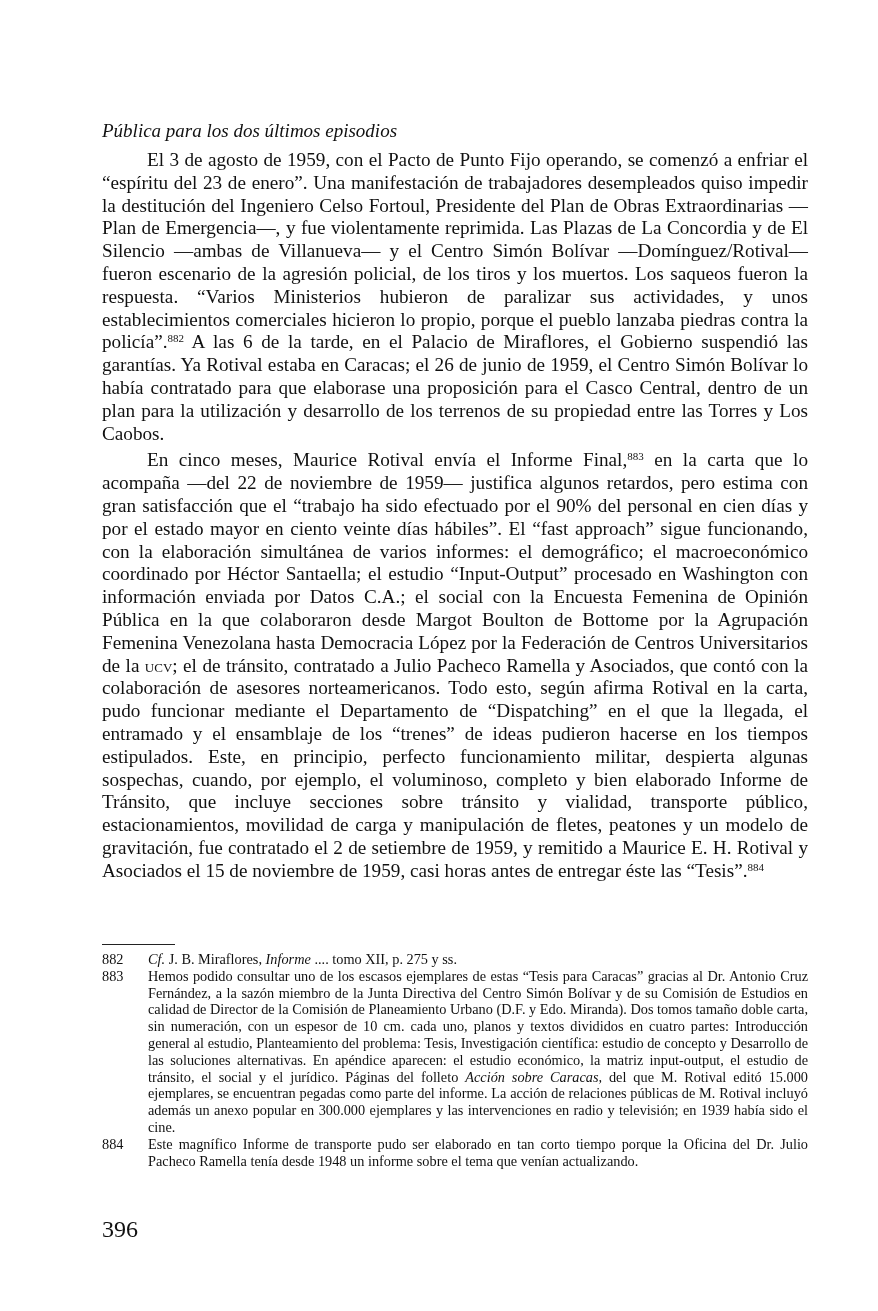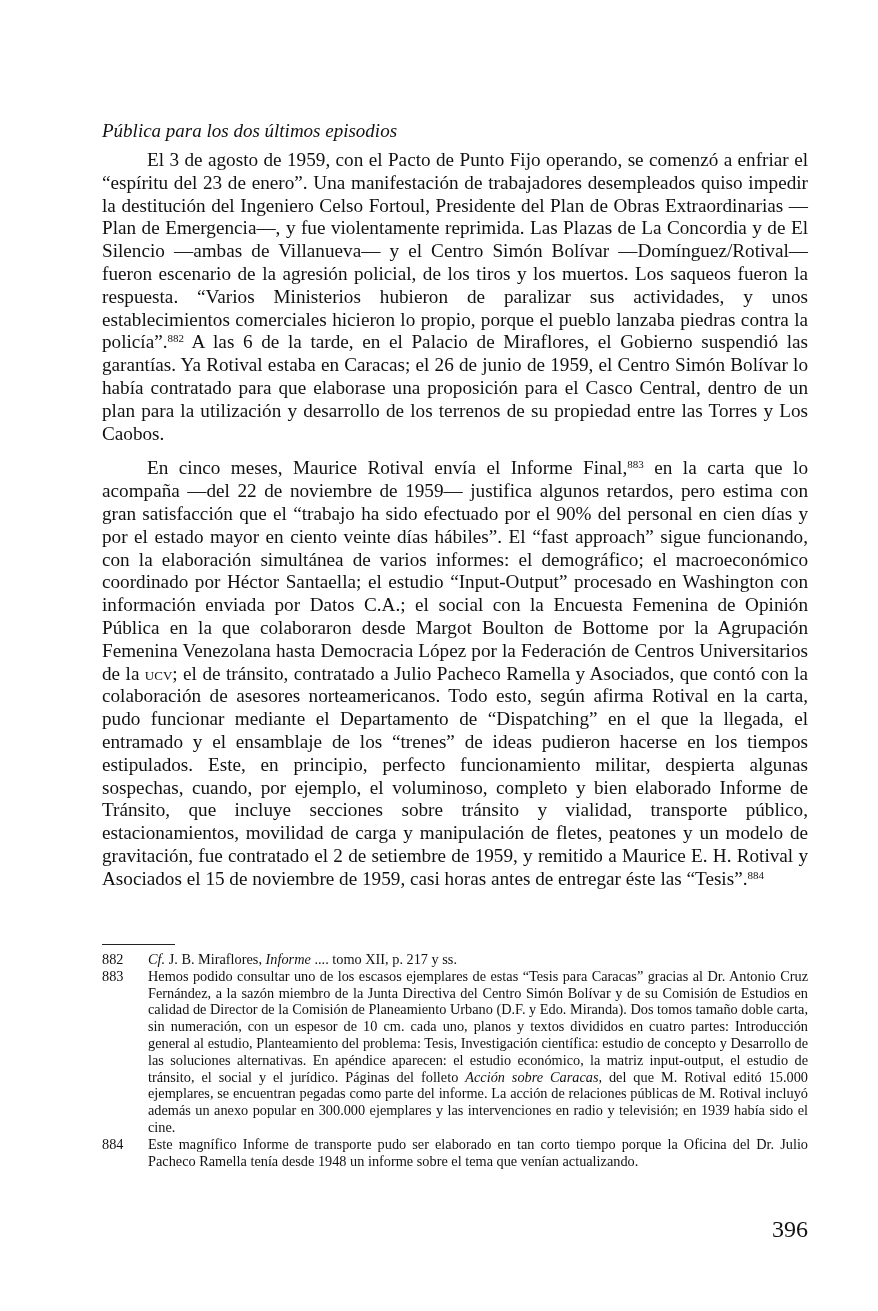--- a/index.html
+++ b/index.html
@@ -1,47 +1,47 @@
 <!DOCTYPE html>
 <html><head>
 <meta charset="utf-8">
 <style>
   html, body { margin: 0; padding: 0; background: #ffffff; }
   body { width: 878px; height: 1311px; position: relative; overflow: hidden; color: #111; }
   .page { position: absolute; left: 102px; top: 0; width: 706px; font-family: "Liberation Serif", serif; }
   .heading { position: absolute; top: 120px; left: 0; font-style: italic; font-size: 19px; line-height: 22px; white-space: nowrap; }
   .body { position: absolute; top: 149px; left: 0; width: 706px; font-size: 19.2px; line-height: 22.8px; text-align: justify; }
   .body p { margin: 0; text-indent: 45px; hyphens: manual; }
-  .body p + p { margin-top: 12px; }
+  .body p + p { margin-top: 4px; }
   sup.fn { font-size: 11px; vertical-align: 6px; line-height: 0; }
   .rule { position: absolute; top: 944px; left: 0; width: 73px; border-top: 1px solid #222; }
   .footnotes { position: absolute; top: 951px; left: 0; width: 706px; font-size: 14.3px; line-height: 16.8px; }
   .fn-item { position: relative; padding-left: 46px; text-align: justify; }
   .fn-num { position: absolute; left: 0; top: 0; }
   .smallcaps { font-variant: small-caps; }
-  .page-number { position: absolute; top: 1215px; left: 0; width: 706px; text-align: right; font-size: 24px; line-height: 28px; }
+  .page-number { position: absolute; top: 1215px; left: 0; width: 706px; text-align: left; font-size: 24px; line-height: 28px; }
 </style>
 </head>
 <body>
 
 <div class="page">
 
   <div class="heading">Pública para los dos últimos episodios</div>
 
   <div class="body">
     <p><span>El 3 de agosto de 1959, con el Pacto de Punto Fijo operando, se comenzó a enfriar el “espíritu del 23 de enero”. Una manifestación de trabajadores desempleados quiso impedir la destitución del Ingeniero Celso Fortoul, Presidente del Plan de Obras Extraordinarias —Plan de Emergencia—, y fue violentamente reprimida. Las Plazas de La Concordia y de El Silencio —ambas de Villanueva— y el Centro Simón Bolívar —Domínguez/Rotival— fueron escenario de la agresión policial, de los tiros y los muertos. Los saqueos fueron la respuesta. “Varios Ministerios hubieron de paralizar sus actividades, y unos establecimientos comerciales hicieron lo propio, porque el pueblo lanzaba piedras contra la policía”.</span><sup class="fn">882</sup><span> A las 6 de la tarde, en el Palacio de Miraflores, el Gobierno suspendió las garantías. Ya Rotival estaba en Caracas; el 26 de junio de 1959, el Centro Simón Bolívar lo había contratado para que elaborase una proposición para el Casco Central, dentro de un plan para la utilización y desarrollo de los terrenos de su propiedad entre las Torres y Los Caobos.</span></p>
     <p><span>En cinco meses, Maurice Rotival envía el Informe Final,</span><sup class="fn">883</sup><span> en la carta que lo acompaña —del 22 de noviembre de 1959— justifica algunos retardos, pero estima con gran satisfacción que el “trabajo ha sido efectuado por el 90% del personal en cien días y por el estado mayor en ciento veinte días hábiles”. El “fast approach” sigue funcionando, con la elaboración simultánea de varios informes: el demográfico; el macroeconómico coordinado por Héctor Santaella; el estudio “Input-Output” procesado en Washington con información enviada por Datos C.A.; el social con la Encuesta Femenina de Opinión Pública en la que colaboraron desde Margot Boulton de Bottome por la Agrupación Femenina Venezolana hasta Democracia López por la Federación de Centros Universitarios de la </span><span class="smallcaps">ucv</span><span>; el de tránsito, contratado a Julio Pacheco Ramella y Asociados, que contó con la colaboración de asesores norteamericanos. Todo esto, según afirma Rotival en la carta, pudo funcionar mediante el Departamento de “Dispatching” en el que la llegada, el entramado y el ensamblaje de los “trenes” de ideas pudieron hacerse en los tiempos estipulados. Este, en principio, perfecto funcionamiento militar, despierta algunas sospechas, cuando, por ejemplo, el voluminoso, completo y bien elaborado Informe de Tránsito, que incluye secciones sobre tránsito y vialidad, transporte público, estacionamientos, movilidad de carga y manipulación de fletes, peatones y un modelo de gravitación, fue contratado el 2 de setiembre de 1959, y remitido a Maurice E. H. Rotival y Asociados el 15 de noviembre de 1959, casi horas antes de entregar éste las “Tesis”.</span><sup class="fn">884</sup></p>
   </div>
 
   <div class="rule"></div>
 
   <div class="footnotes">
     <div class="fn-item">
       <span class="fn-num">882</span>
-      <i>Cf.</i><span> J. B. Miraflores, </span><i>Informe</i><span> .... tomo XII, p. 217 y ss.</span>
+      <i>Cf.</i><span> J. B. Miraflores, </span><i>Informe</i><span> .... tomo XII, p. 275 y ss.</span>
     </div>
     <div class="fn-item">
       <span class="fn-num">883</span>
       <span>Hemos podido consultar uno de los escasos ejemplares de estas “Tesis para Caracas” gracias al Dr. Antonio Cruz Fernández, a la sazón miembro de la Junta Directiva del Centro Simón Bolívar y de su Comisión de Estudios en calidad de Director de la Comisión de Planeamiento Urbano (D.F. y Edo. Miranda). Dos tomos tamaño doble carta, sin numeración, con un espesor de 10 cm. cada uno, planos y textos divididos en cuatro partes: Introducción general al estudio, Planteamiento del problema: Tesis, Investigación científica: estudio de concepto y Desarrollo de las soluciones alternativas. En apéndice aparecen: el estudio económico, la matriz input-output, el estudio de tránsito, el social y el jurídico. Páginas del folleto </span><i>Acción sobre Caracas,</i><span> del que M. Rotival editó 15.000 ejemplares, se encuentran pegadas como parte del informe. La acción de relaciones públicas de M. Rotival incluyó además un anexo popular en 300.000 ejemplares y las intervenciones en radio y televisión; en 1939 había sido el cine.</span>
     </div>
     <div class="fn-item">
       <span class="fn-num">884</span>
       <span>Este magnífico Informe de transporte pudo ser elaborado en tan corto tiempo porque la Oficina del Dr. Julio Pacheco Ramella tenía desde 1948 un informe sobre el tema que venían actualizando.</span>
     </div>
   </div>

